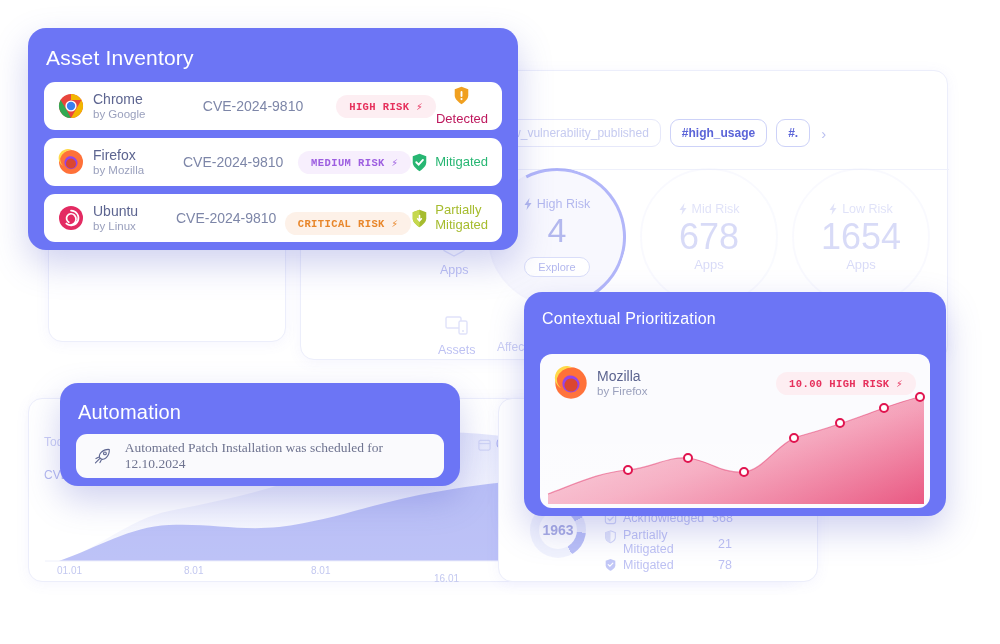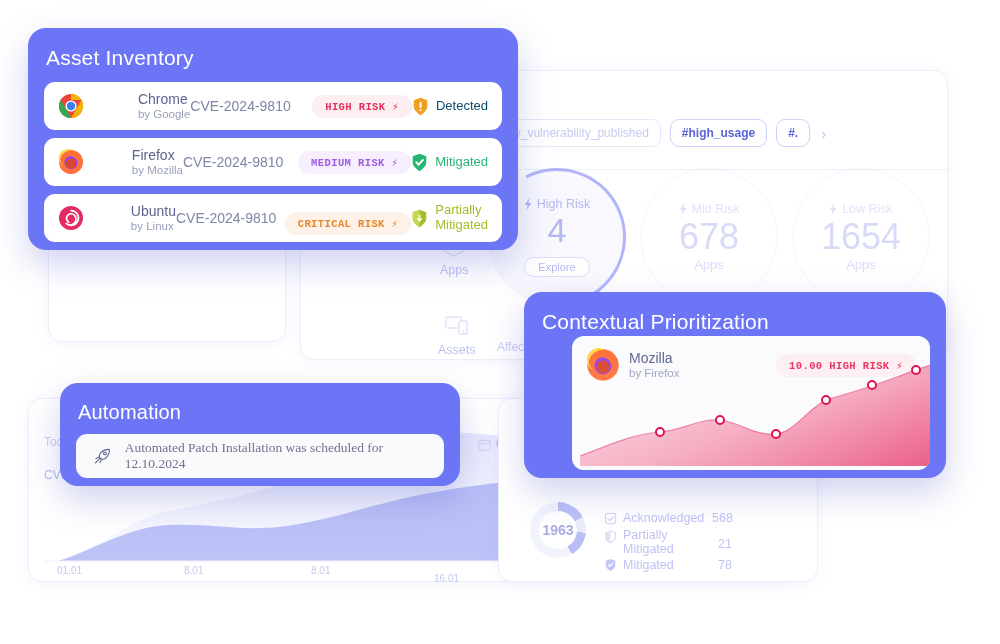--- a/index.html
+++ b/index.html
@@ -100,46 +100,46 @@
   }
   .fcard h2 { color:#fff; font-size: 21px; font-weight: 500; letter-spacing:.2px; margin: 4px 2px 12px; }
 
   
   #card-assets { left: 28px; top: 28px; width: 490px; }
   .row-white {
     background:#fff; border-radius: 11px; height: 48px; margin-bottom: 8px;
     display:flex; align-items:center; padding: 0 14px;
   }
   .row-white:last-child { margin-bottom: 0; }
-  .app-cell { display:flex; align-items:center; gap:9px; width: 152px; justify-content: space-between; }
+  .app-cell { display:flex; align-items:center; gap:9px; width: 152px; }
   .app-name { font-size: 14px; color:#5d6590; line-height:1.15; }
   .app-by   { font-size: 11.5px; color:#9aa0bd; line-height:1.25; }
   .cve { width: 140px; font-size: 14px; color:#7d86a8; }
   .badge {
     font-family: "Liberation Mono", monospace; font-size: 10.5px; font-weight: 700;
     border-radius: 12px; padding: 5px 13px; letter-spacing: .4px; white-space:nowrap;
   }
   .b-high { background:#fdeef2; color:#e6305c; }
   .b-med  { background:#f7effd; color:#9d5ee0; }
   .b-crit { background:#fdf1e8; color:#e8862a;margin-top:11px; }
   .status { display:flex; align-items:center; gap:7px; margin-left:auto; font-size:13px; line-height:1.15;}
-  .st-det { color:#0c4a6e; }
+  .st-det { color:#be185d;flex-direction:column; }
   .st-mit { color:#27b672; }
   .st-par { color:#a6bc2e; }
 
   
   #card-auto { left: 60px; top: 383px; width: 400px; }
   #card-auto h2 { font-size: 20px; margin-bottom: 10px; }
   .auto-row { background:#fafafd; border-radius: 11px; height: 44px; display:flex; align-items:center; gap:12px; padding: 0 16px; font-family: Liberation Serif, serif; }
   .auto-txt { font-size: 13.5px; color:#6f7490; }
 
   
   #card-ctx { left: 524px; top: 292px; width: 422px; }
-  #card-ctx h2 { font-size: 21px; margin-bottom: 2px; }
-  .ctx-inner { background:#fbfbfe; border-radius: 12px; padding: 12px 14px 0; height: 134px; position:relative; overflow:hidden;margin-left:32px;}
+  #card-ctx h2 { font-size: 16px; margin-bottom: 26px; }
+  .ctx-inner { background:#fbfbfe; border-radius: 12px; padding: 12px 14px 0; height: 154px; position:relative; overflow:hidden;}
   .ctx-head { display:flex; align-items:center; }
   .b-ctx { background:#fdeef2; color:#e6305c; margin-left:auto; }
   .ctx-chart { position:absolute; left:0; right:0; bottom:0; height: 122px; }
 
   svg { display:block; }
 </style>
 </head>
 <body>
 
 <div id="stage">

